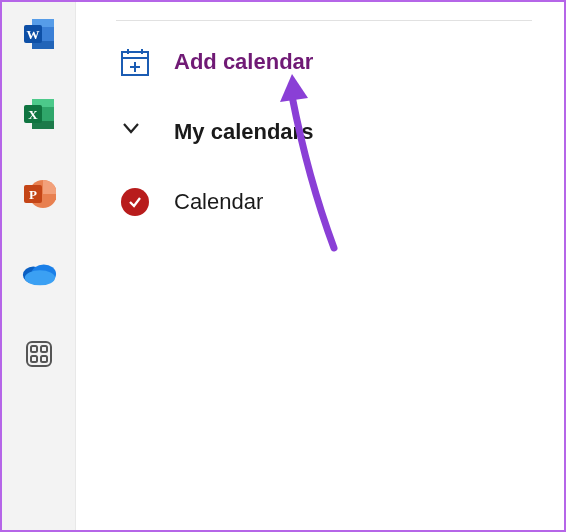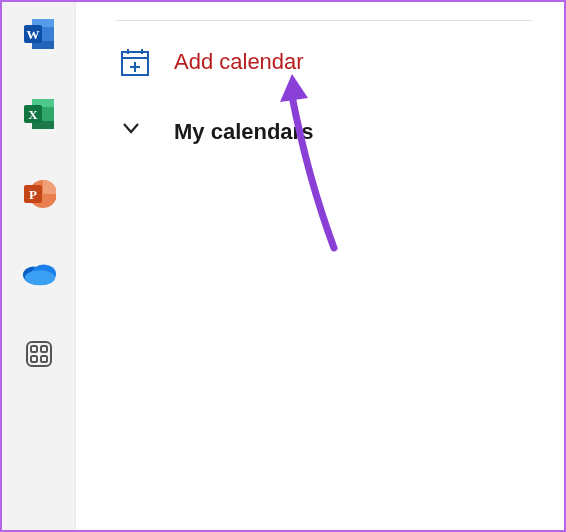--- a/index.html
+++ b/index.html
@@ -50,23 +50,23 @@
     }
     .icon-slot {
       width: 30px;
       height: 30px;
       display: flex;
       align-items: center;
       justify-content: center;
       flex-shrink: 0;
     }
     .link-text {
-      color: #b91c1c;
+      color: #701a75;
       font-size: 22px;
-      font-weight: 400;
+      font-weight: 700;
       cursor: pointer;
       text-align: center;
     }
     .section-title {
       color: #1a1a1a;
       font-size: 22px;
       font-weight: 700;
     }
     .item-text {
       color: #1a1a1a;
@@ -160,20 +160,30 @@
 
   <div class="row">
     <span class="icon-slot chevron">
       <svg width="22" height="22" viewBox="0 0 22 22">
         <polyline points="4,7 11,15 18,7" fill="none" stroke="#222" stroke-width="2.2"></polyline>
       </svg>
     </span>
     <span class="section-title">My calendars</span>
   </div>
 
+  <div class="row">
+    <span class="icon-slot">
+      <span class="check-circle">
+        <svg width="16" height="16" viewBox="0 0 16 16">
+          <polyline points="3,8 7,12 13,4" fill="none" stroke="#fff" stroke-width="2.3"></polyline>
+        </svg>
+      </span>
+    </span>
+    <span class="item-text">Calendar</span>
+  </div>
 
   <div class="row">
     <span class="icon-slot"></span>
   </div>
 </div>
 
 <svg class="arrow-annotation" width="80" height="190" viewBox="0 0 80 190">
   <path d="M56 180 Q 30 110 14 28" fill="none" stroke="#8a3fd6" stroke-width="7" stroke-linecap="round"></path>
   <polygon points="14,6 2,34 30,30" fill="#8a3fd6"></polygon>
 </svg>

